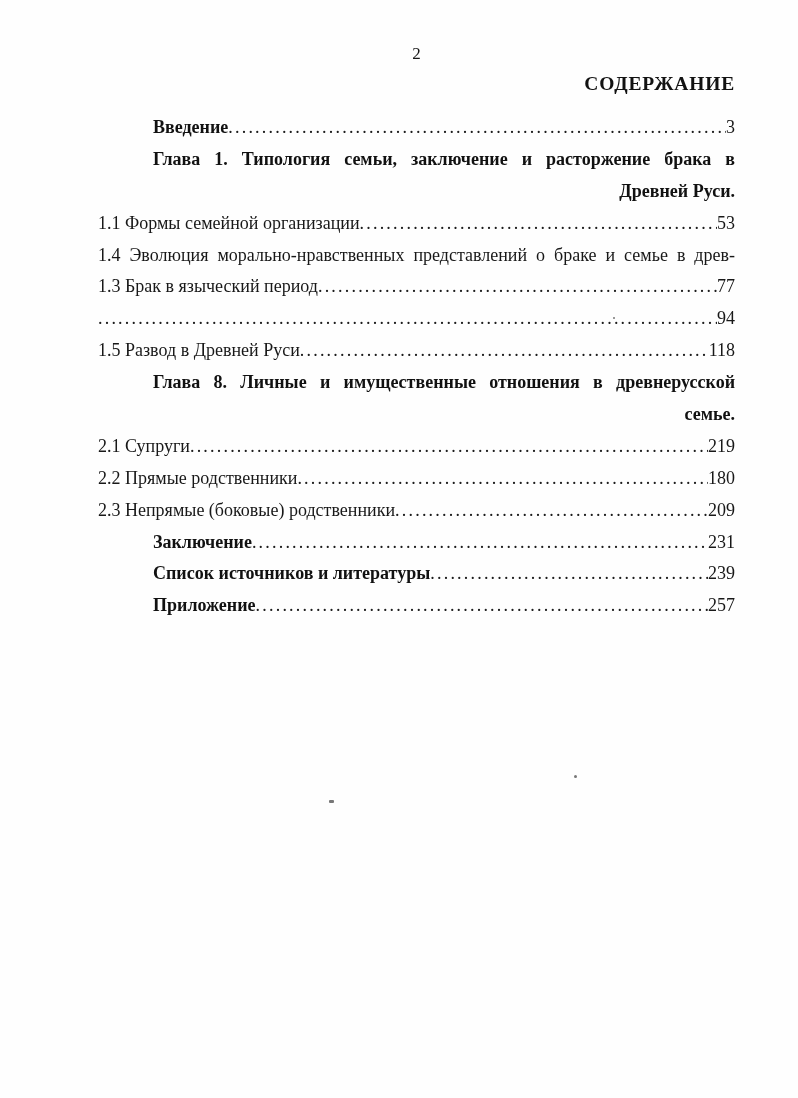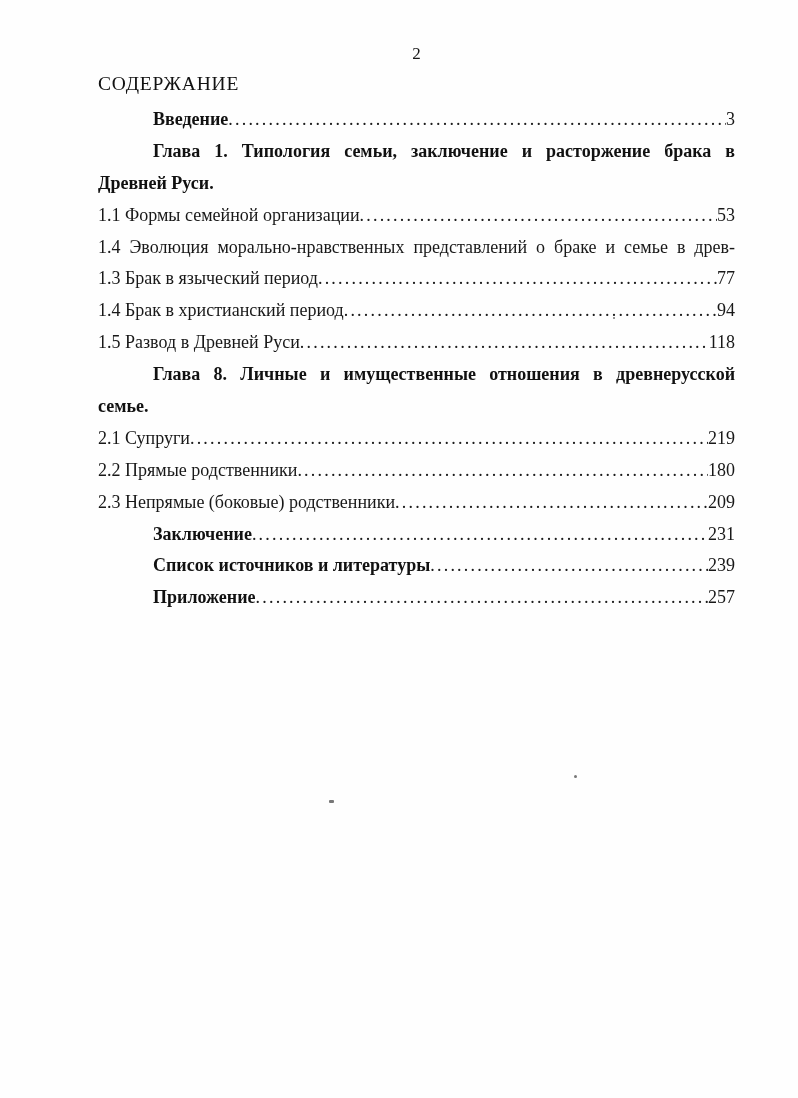--- a/index.html
+++ b/index.html
@@ -18,39 +18,40 @@
     color: #181818;
     overflow: hidden;
   }
   .page-number {
     text-align: center;
     font-size: 17px;
     line-height: 20px;
     height: 22px;
   }
   .doc-title {
-    margin: 6px 0 8px 0;
-    text-align: left;
+    margin: 6px 0 16px 0;
+    text-align: right;
     font-size: 19.5px;
     line-height: 24px;
-    font-weight: 400;
+    font-weight: 700;
     letter-spacing: 0.8px;
     color: #121212;
   }
   .toc {
     font-size: 18px;
   }
   .toc-line {
     display: flex;
     align-items: baseline;
     height: 31.9px;
     line-height: 31.9px;
   }
   .toc-line.block {
     display: block;
+    text-align: right;
   }
   .toc-line.justify {
     display: block;
     text-align: justify;
     text-align-last: justify;
   }
   .toc-line.indent {
     padding-left: 55px;
   }
   .toc-line .label {
@@ -122,21 +123,20 @@
     <span class="label">1.4 Эволюция морально-нравственных представлений о браке и семье в древ-</span>
     
     
   </div>
       <div class="toc-line">
     <span class="label">1.3 Брак в языческий период</span>
     <span class="dots"></span>
     <span class="pg">77</span>
   </div>
       <div class="toc-line">
-    <span class="label">1.4 Брак в христианский период</span>
     <span class="dots"></span>
     <span class="pg">94</span>
   </div>
       <div class="toc-line">
     <span class="label">1.5 Развод в Древней Руси</span>
     <span class="dots"></span>
     <span class="pg">118</span>
   </div>
       <div class="toc-line bold-label indent justify">
     <span class="label">Глава 8. Личные и имущественные отношения в древнерусской</span>

